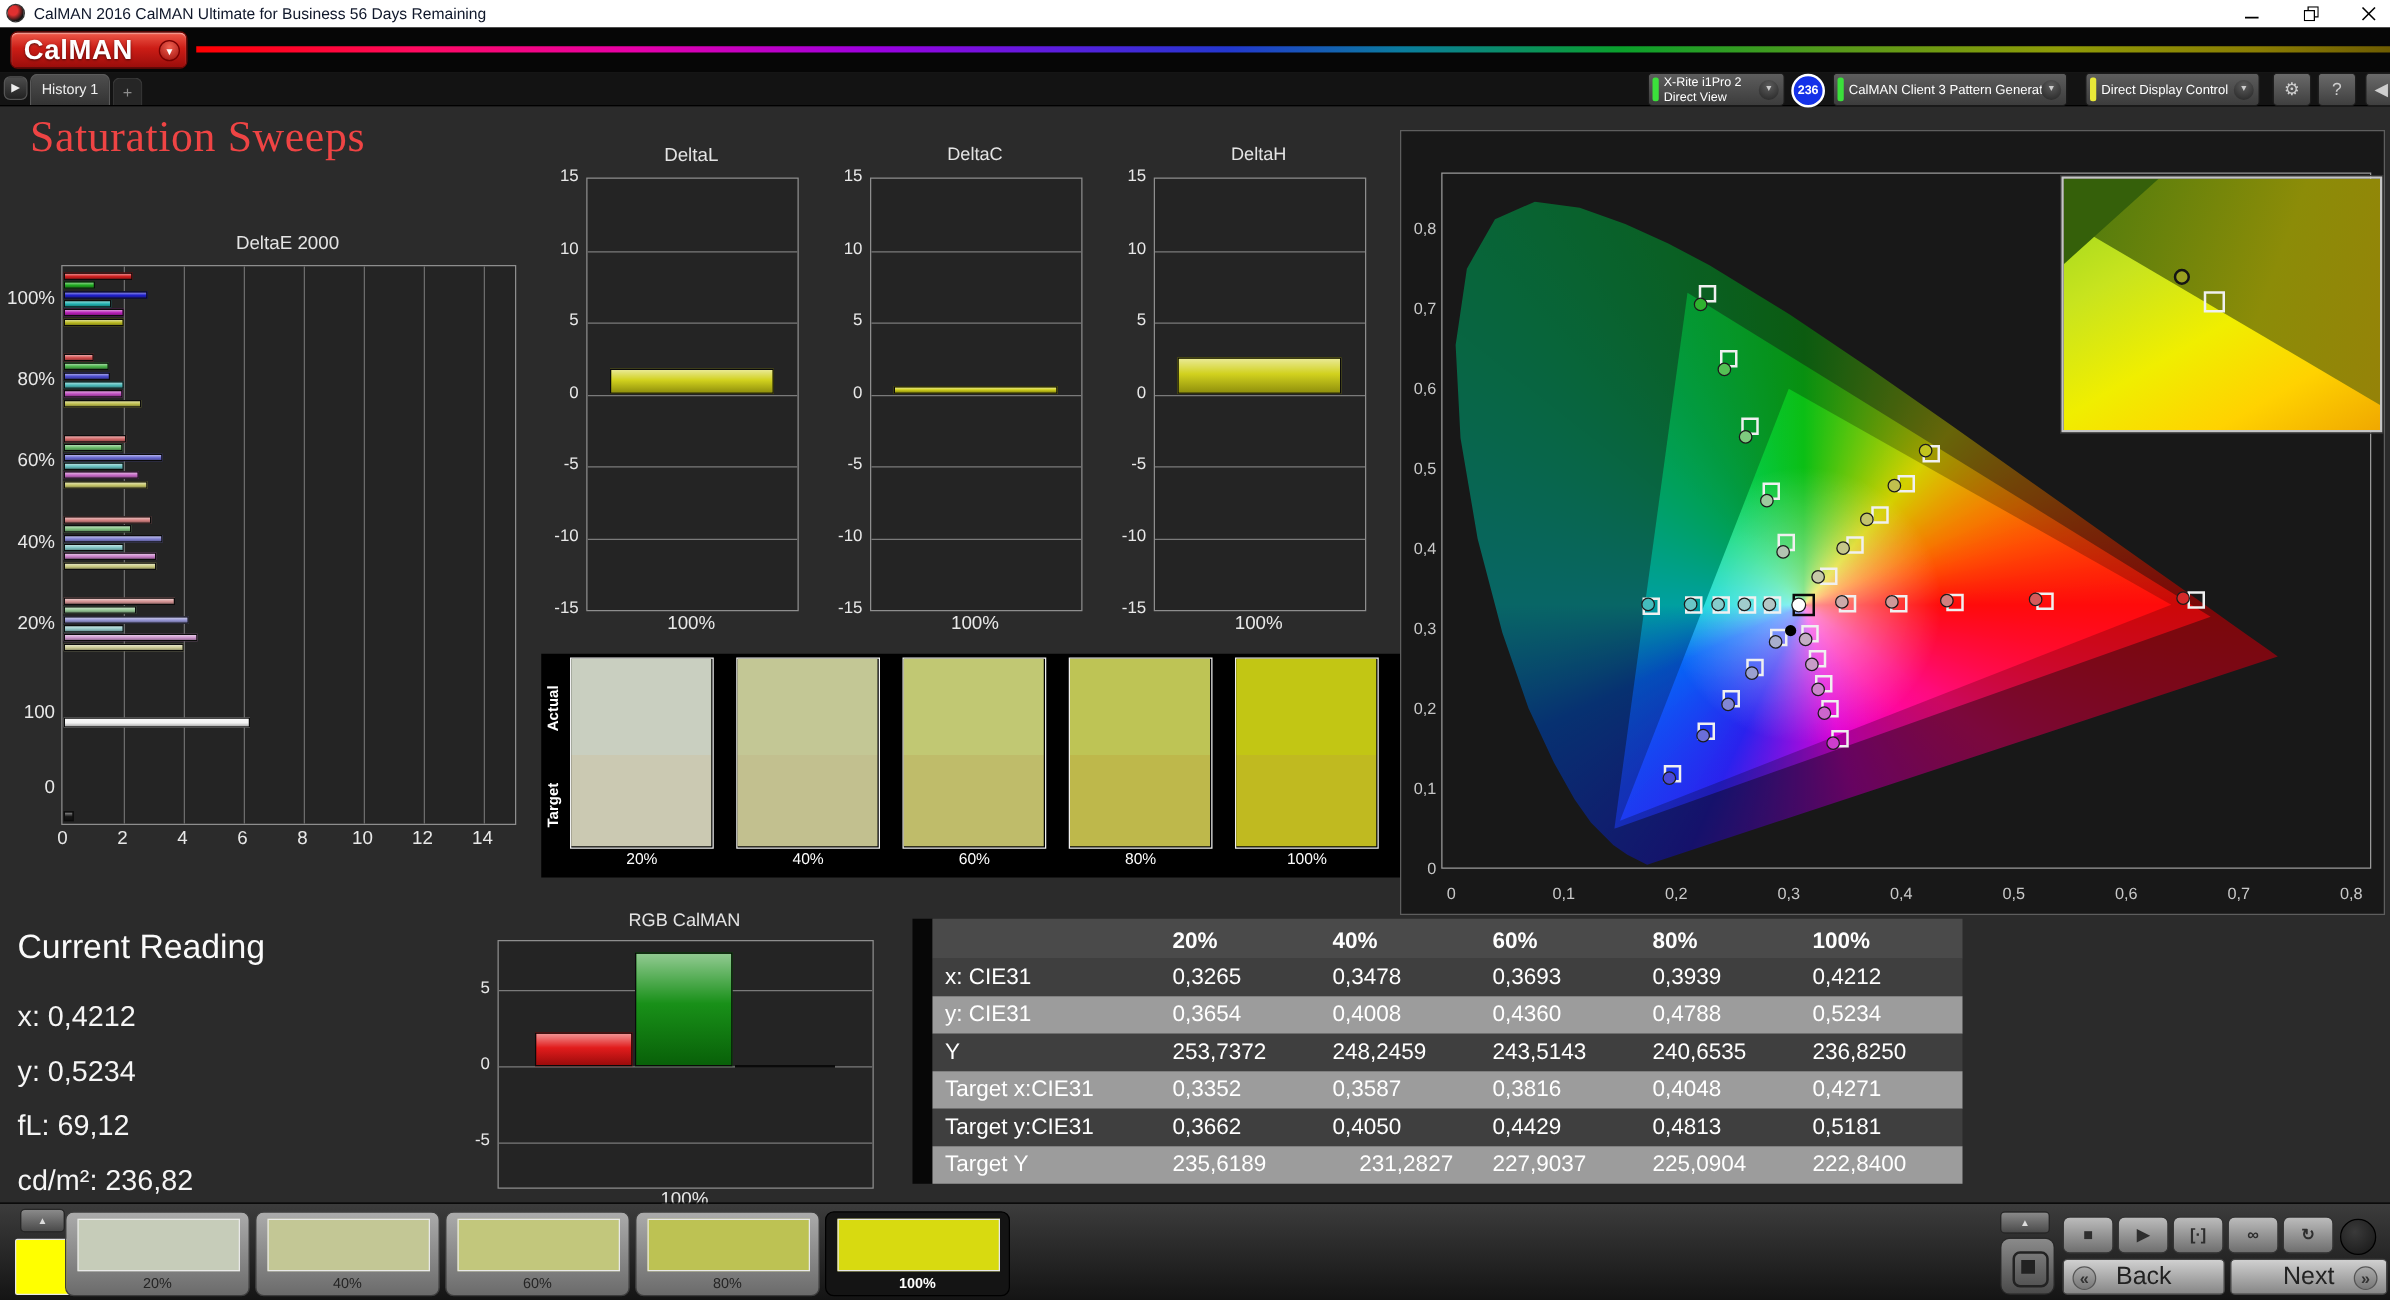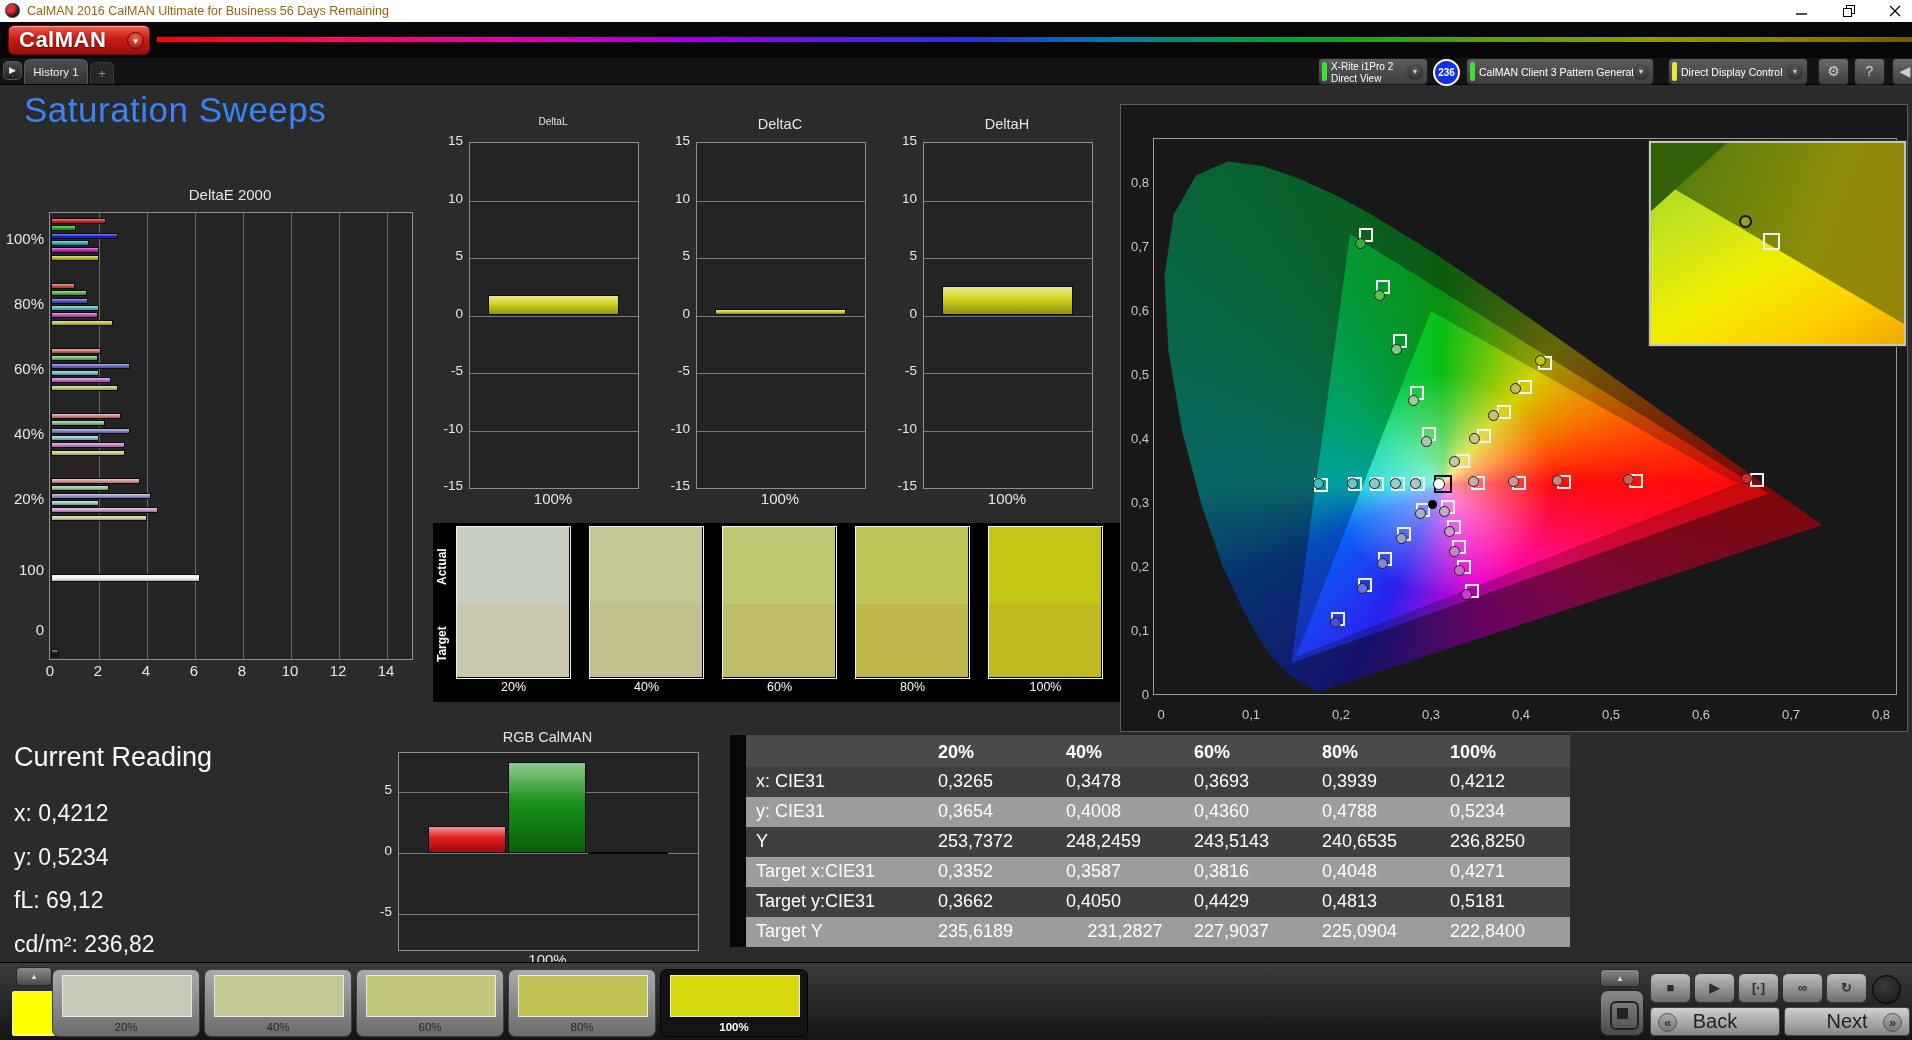--- a/index.html
+++ b/index.html
@@ -2,21 +2,21 @@
 <html><head>
 <meta charset="utf-8">
 <style>
   html,body{margin:0;padding:0;background:#2b2b2b;}
   body{width:1912px;height:1040px;position:relative;overflow:hidden;
        font-family:"Liberation Sans",sans-serif;-webkit-font-smoothing:antialiased;}
   
   .titlebar{position:absolute;left:0;top:0;width:1912px;height:22px;background:#ffffff;}
   .app-icon{position:absolute;left:5px;top:3px;width:15px;height:15px;border-radius:50%;
     background:radial-gradient(circle at 35% 35%,#e03030 0 30%,#151515 70%);border:1px solid #333;box-sizing:border-box;}
-  .title-text{position:absolute;left:27px;top:0;height:22px;line-height:22px;font-size:12.5px;color:#a16207;}
+  .title-text{position:absolute;left:27px;top:0;height:22px;line-height:22px;font-size:12.5px;color:#0f172a;}
   .winbtn{position:absolute;top:0;width:34px;height:22px;display:flex;align-items:center;justify-content:center;}
   
   .header{position:absolute;left:0;top:22px;width:1912px;height:36px;background:#060606;}
   .logo{position:absolute;left:8px;top:25px;width:142px;height:30px;border-radius:6px;
     background:linear-gradient(180deg,#ef5a4a 0%,#cc1d16 45%,#9a0d0b 100%);
     border:1px solid #6d0806;box-sizing:border-box;box-shadow:inset 0 1px 1px rgba(255,255,255,.55);}
   .logo-text{position:absolute;left:10px;top:1px;font-size:22px;font-weight:700;color:#fff;letter-spacing:.5px;
     text-shadow:0 1px 2px rgba(0,0,0,.6);}
   .logo-caret{position:absolute;right:5px;top:6px;width:17px;height:17px;border-radius:50%;
     background:radial-gradient(circle at 50% 30%,#f06050,#a00f0c);border:1px solid #700;
@@ -42,21 +42,21 @@
   .dd-caret{position:absolute;right:4px;top:50%;margin-top:-8px;width:16px;height:16px;border-radius:50%;
     background:radial-gradient(circle at 50% 30%,#5c5c5c,#232323);color:#ccc;font-size:7px;line-height:16px;text-align:center;}
   .dd-text1{position:absolute;left:12px;top:2px;font-size:10px;line-height:11.5px;white-space:nowrap;}
   .dd-single{position:absolute;left:12px;top:0;height:27px;line-height:27px;font-size:10.5px;white-space:nowrap;}
   .badge{position:absolute;left:1433px;top:59px;width:27px;height:27px;border-radius:50%;background:#1431e8;
     border:2px solid #fff;box-sizing:border-box;color:#fff;font-size:10px;font-weight:700;text-align:center;line-height:23px;}
   .icon-btn{position:absolute;top:58px;width:31px;height:27px;border-radius:4px;box-sizing:border-box;
     background:linear-gradient(#6a6a6a,#3f3f3f);border:1px solid #1c1c1c;color:#cfcfcf;
     font-size:14px;text-align:center;line-height:25px;}
   
-  .page-title{position:absolute;left:24px;top:90px;font-size:35px;font-weight:400;color:#3b82f6;letter-spacing:.5px;}
+  .page-title{position:absolute;left:24px;top:90px;font-size:35px;font-weight:400;color:#ef4444;letter-spacing:.5px;font-family:Liberation Serif, serif;}
   
   .plot{position:absolute;background:#242424;border:1px solid #8e8e8e;box-sizing:content-box;overflow:hidden;}
   .vline{position:absolute;top:0;bottom:0;width:1px;background:#6c6c6c;}
   .hline{position:absolute;left:0;right:0;height:1px;background:#7a7a7a;}
   .chart-title{position:absolute;text-align:center;font-size:15px;color:#e4e4e4;}
   .axis-lab{position:absolute;font-size:15px;color:#e8e8e8;}
   .de-bar{position:absolute;left:1px;height:6px;border:1px solid #0c0c0c;box-sizing:border-box;
     background-image:linear-gradient(180deg,rgba(255,255,255,.5),rgba(255,255,255,0) 55%,rgba(0,0,0,.28));}
   .dbar{position:absolute;border:1px solid #0a0a0a;box-sizing:border-box;
     background-image:linear-gradient(180deg,rgba(255,255,255,.55),rgba(255,255,255,.05) 45%,rgba(0,0,0,.3));}
@@ -228,21 +228,21 @@
     <div class="axis-lab" style="left: 78px; top: 662px; width: 40px; text-align: center;">2</div>
     <div class="axis-lab" style="left: 126px; top: 662px; width: 40px; text-align: center;">4</div>
     <div class="axis-lab" style="left: 174px; top: 662px; width: 40px; text-align: center;">6</div>
     <div class="axis-lab" style="left: 222px; top: 662px; width: 40px; text-align: center;">8</div>
     <div class="axis-lab" style="left: 270px; top: 662px; width: 40px; text-align: center;">10</div>
     <div class="axis-lab" style="left: 318px; top: 662px; width: 40px; text-align: center;">12</div>
     <div class="axis-lab" style="left: 366px; top: 662px; width: 40px; text-align: center;">14</div>
   </div>
 
 <div>
-    <div class="chart-title" style="left: 469px; top: 116px; width: 168px; font-size: 10px;">DeltaL</div>
+    <div class="chart-title" style="left: 469px; top: 116px; width: 168px; font-size: 15px;">DeltaL</div>
     <div class="plot" style="left: 469px; top: 142px; width: 168px; height: 345px;">
       <div class="hline" style="top: 57.5px;"></div>
       <div class="hline" style="top: 115px;"></div>
       <div class="hline" style="top: 172.5px;"></div>
       <div class="hline" style="top: 230px;"></div>
       <div class="hline" style="top: 287.5px;"></div>
       <div class="dbar" style="left: 18px; width: 131px; top: 151.8px; height: 20.7px; background-color: rgb(207, 207, 18);"></div>
     </div>
     <div class="axis-lab" style="left: 421px; top: 133px; width: 42px; text-align: right; font-size: 13.5px;">15</div>
     <div class="axis-lab" style="left: 421px; top: 190.5px; width: 42px; text-align: right; font-size: 13.5px;">10</div>

